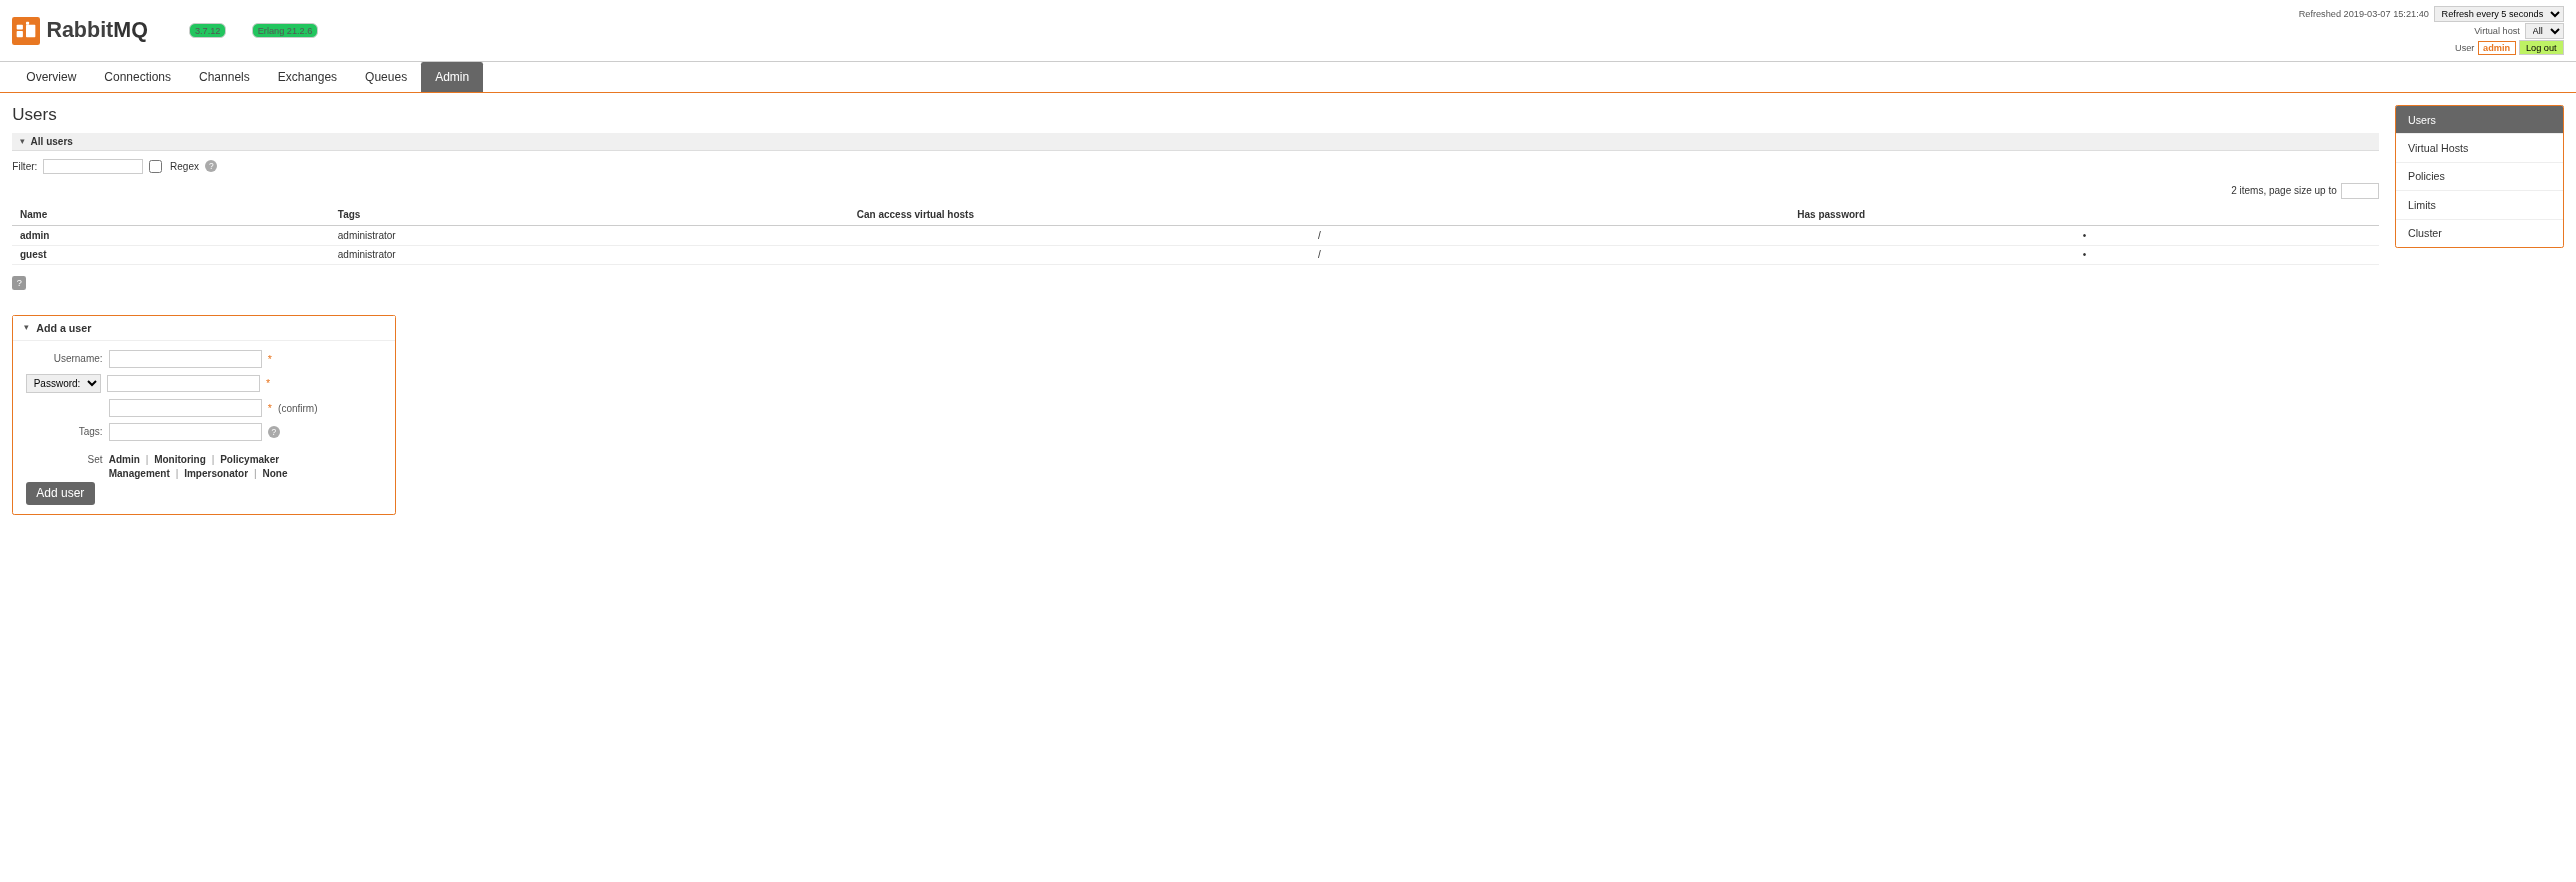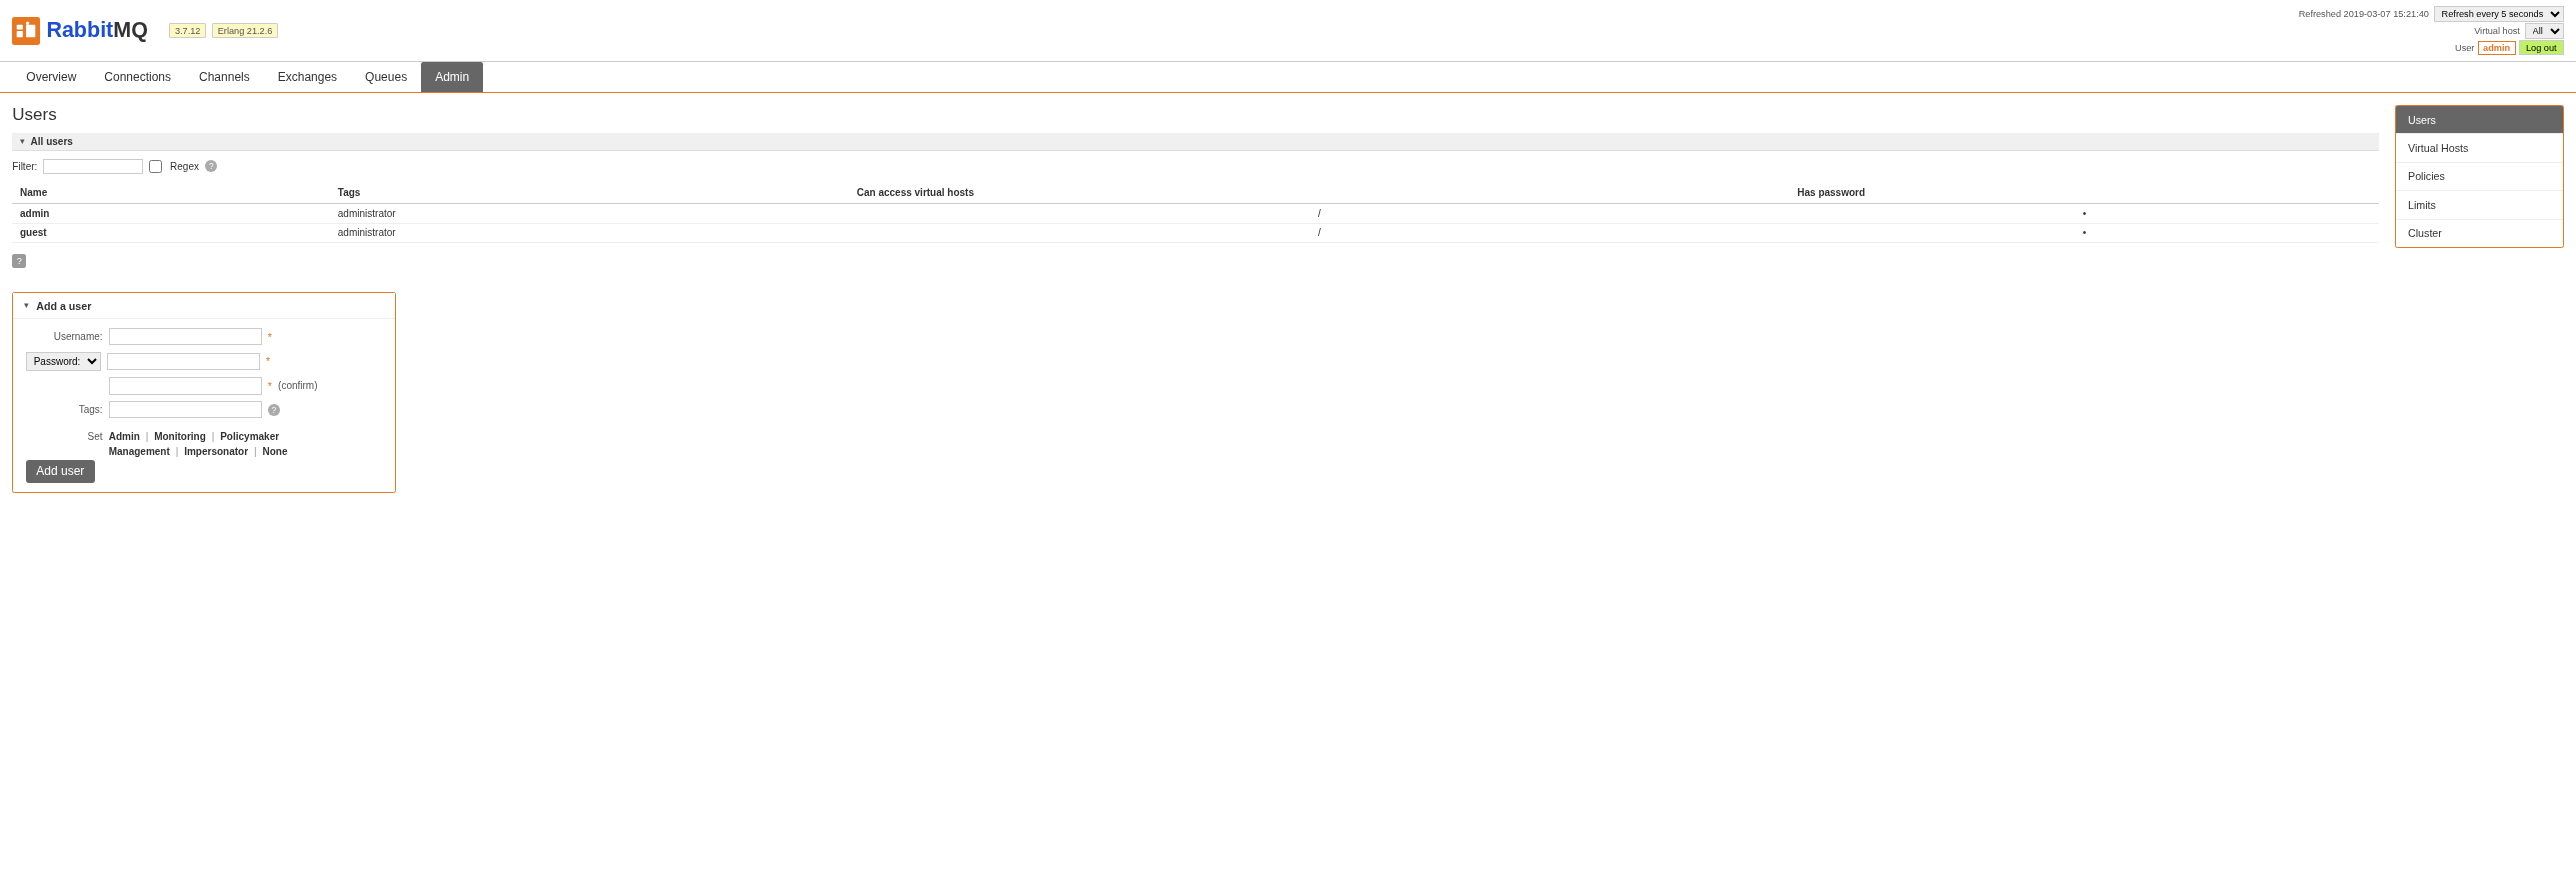--- a/index.html
+++ b/index.html
@@ -3,23 +3,23 @@
   <meta charset="utf-8">
   <style>
     * { box-sizing: border-box; margin: 0; padding: 0; }
     body { font-family: Arial, Helvetica, sans-serif; font-size: 10px; color: #333; background: #fff; }
 
     
     #header { display: flex; align-items: center; padding: 6.1px 12.3px; border-bottom: 0.8px solid #ccc; background: #fff; }
     #logo { display: flex; align-items: center; gap: 6.1px; }
     #logo-icon { width: 28px; height: 28px; }
     #logo-text { font-size: 21.5px; font-weight: bold; color: #333; }
-    #logo-text span { color: #1d4ed8; }
+    #logo-text span { color: #404040; }
     #version-info { margin-left: 15.3px; display: flex; gap: 6.1px; font-size: 9.2px; color: #555; }
-    #version-badge, #erlang-badge { background: #fef9c3; border: 0.8px solid #ccc; padding: 1.5px 4.6px; border-radius: 1px; }
+    #version-badge, #erlang-badge { background: #22c55e; border: 0.8px solid #ccc; padding: 1.5px 4.6px; border-radius: 6px; margin-left: 20px; }
 
     #top-right { margin-left: auto; text-align: right; font-size: 9.2px; color: #555; }
     #top-right .refresh-row { display: flex; align-items: center; justify-content: flex-end; gap: 4.6px; margin-bottom: 1.5px; }
     #refresh-select { font-size: 9.2px; padding: 0.8px 3.1px; border: 0.8px solid #ccc; }
     #top-right .vhost-row { display: flex; align-items: center; justify-content: flex-end; gap: 4.6px; margin-bottom: 1.5px; }
     #vhost-select { font-size: 9.2px; padding: 0.8px 3.1px; border: 0.8px solid #ccc; }
     #top-right .user-row { display: flex; align-items: center; justify-content: flex-end; gap: 3.1px; }
     #user-link { color: #e87722; font-weight: bold; border: 1.5px solid #e87722; padding: 0.8px 4.6px; text-decoration: none; font-size: 9.2px; }
     #logout-btn { background: #bef264; border: 0.8px solid #ccc; padding: 1.5px 6.1px; cursor: pointer; font-size: 9.2px; }
 
@@ -148,20 +148,24 @@
       </div>
 
       <div id="filter-row">
         <span>Filter:</span>
         <input type="text" id="filter-input" style="">
         <input type="checkbox" id="regex-checkbox" style="">
         <label for="regex-checkbox">Regex</label>
         <span class="help-icon">?</span>
       </div>
 
+      <div id="page-size-row">
+        <span>2 items, page size up to</span>
+        <input type="text" id="page-size-input" style="">
+      </div>
 
       <table id="users-table">
         <thead>
           <tr>
           <th>Name</th>
               <th>Tags</th>
               <th>Can access virtual hosts</th>
               <th>Has password</th>
             </tr>
         </thead>

